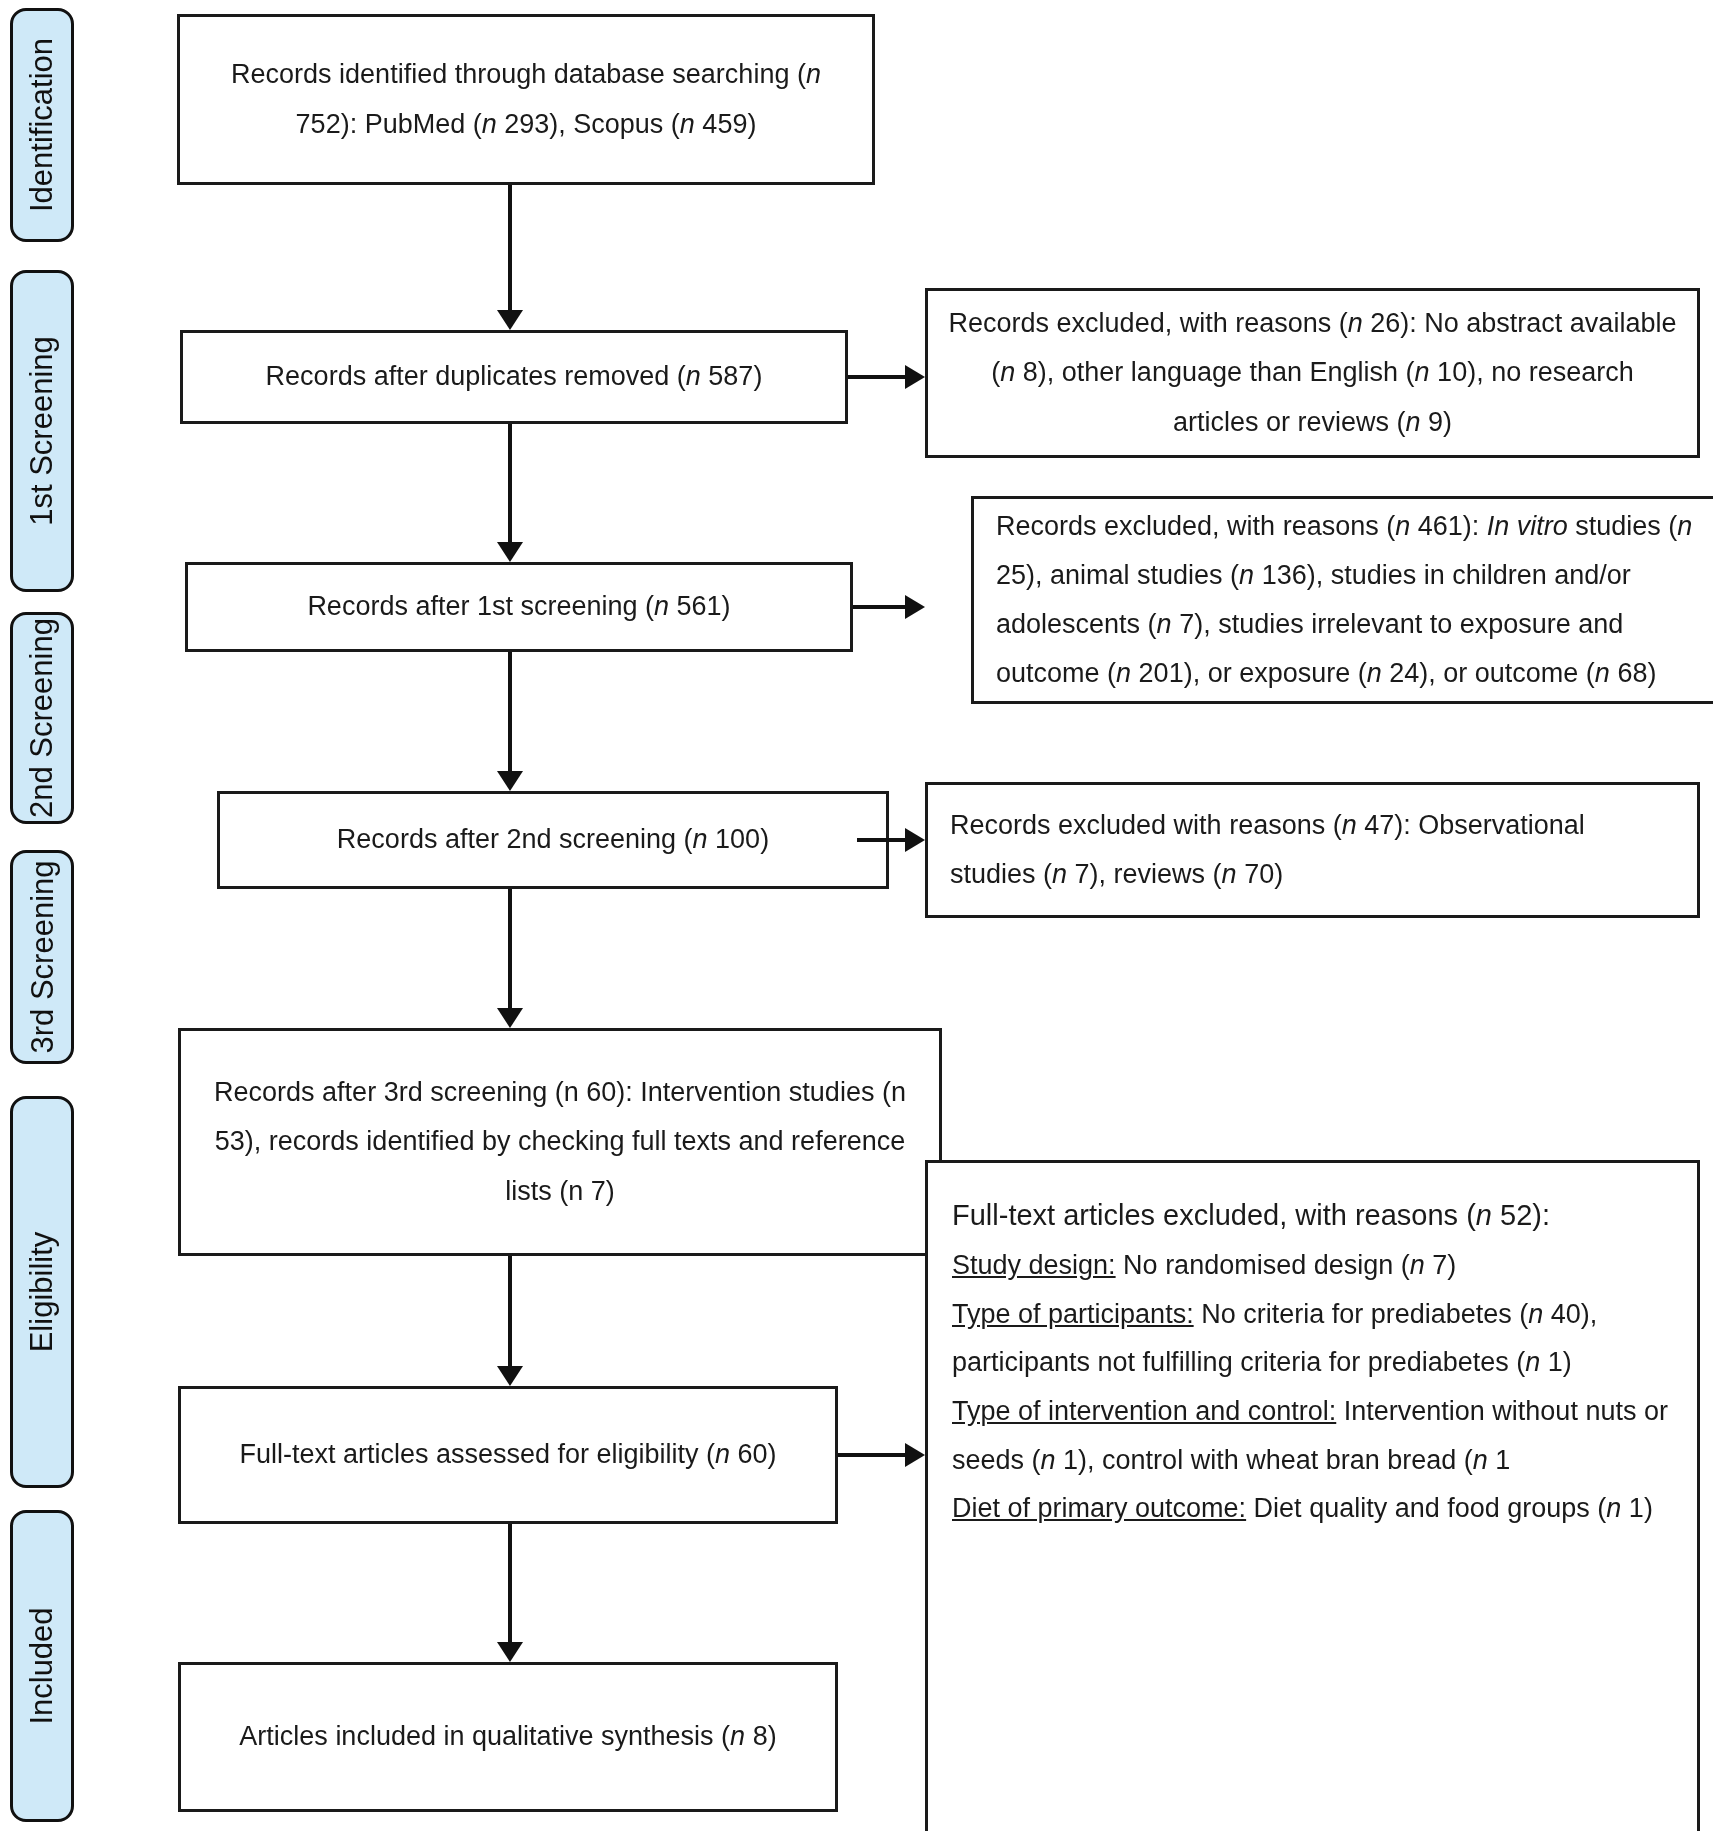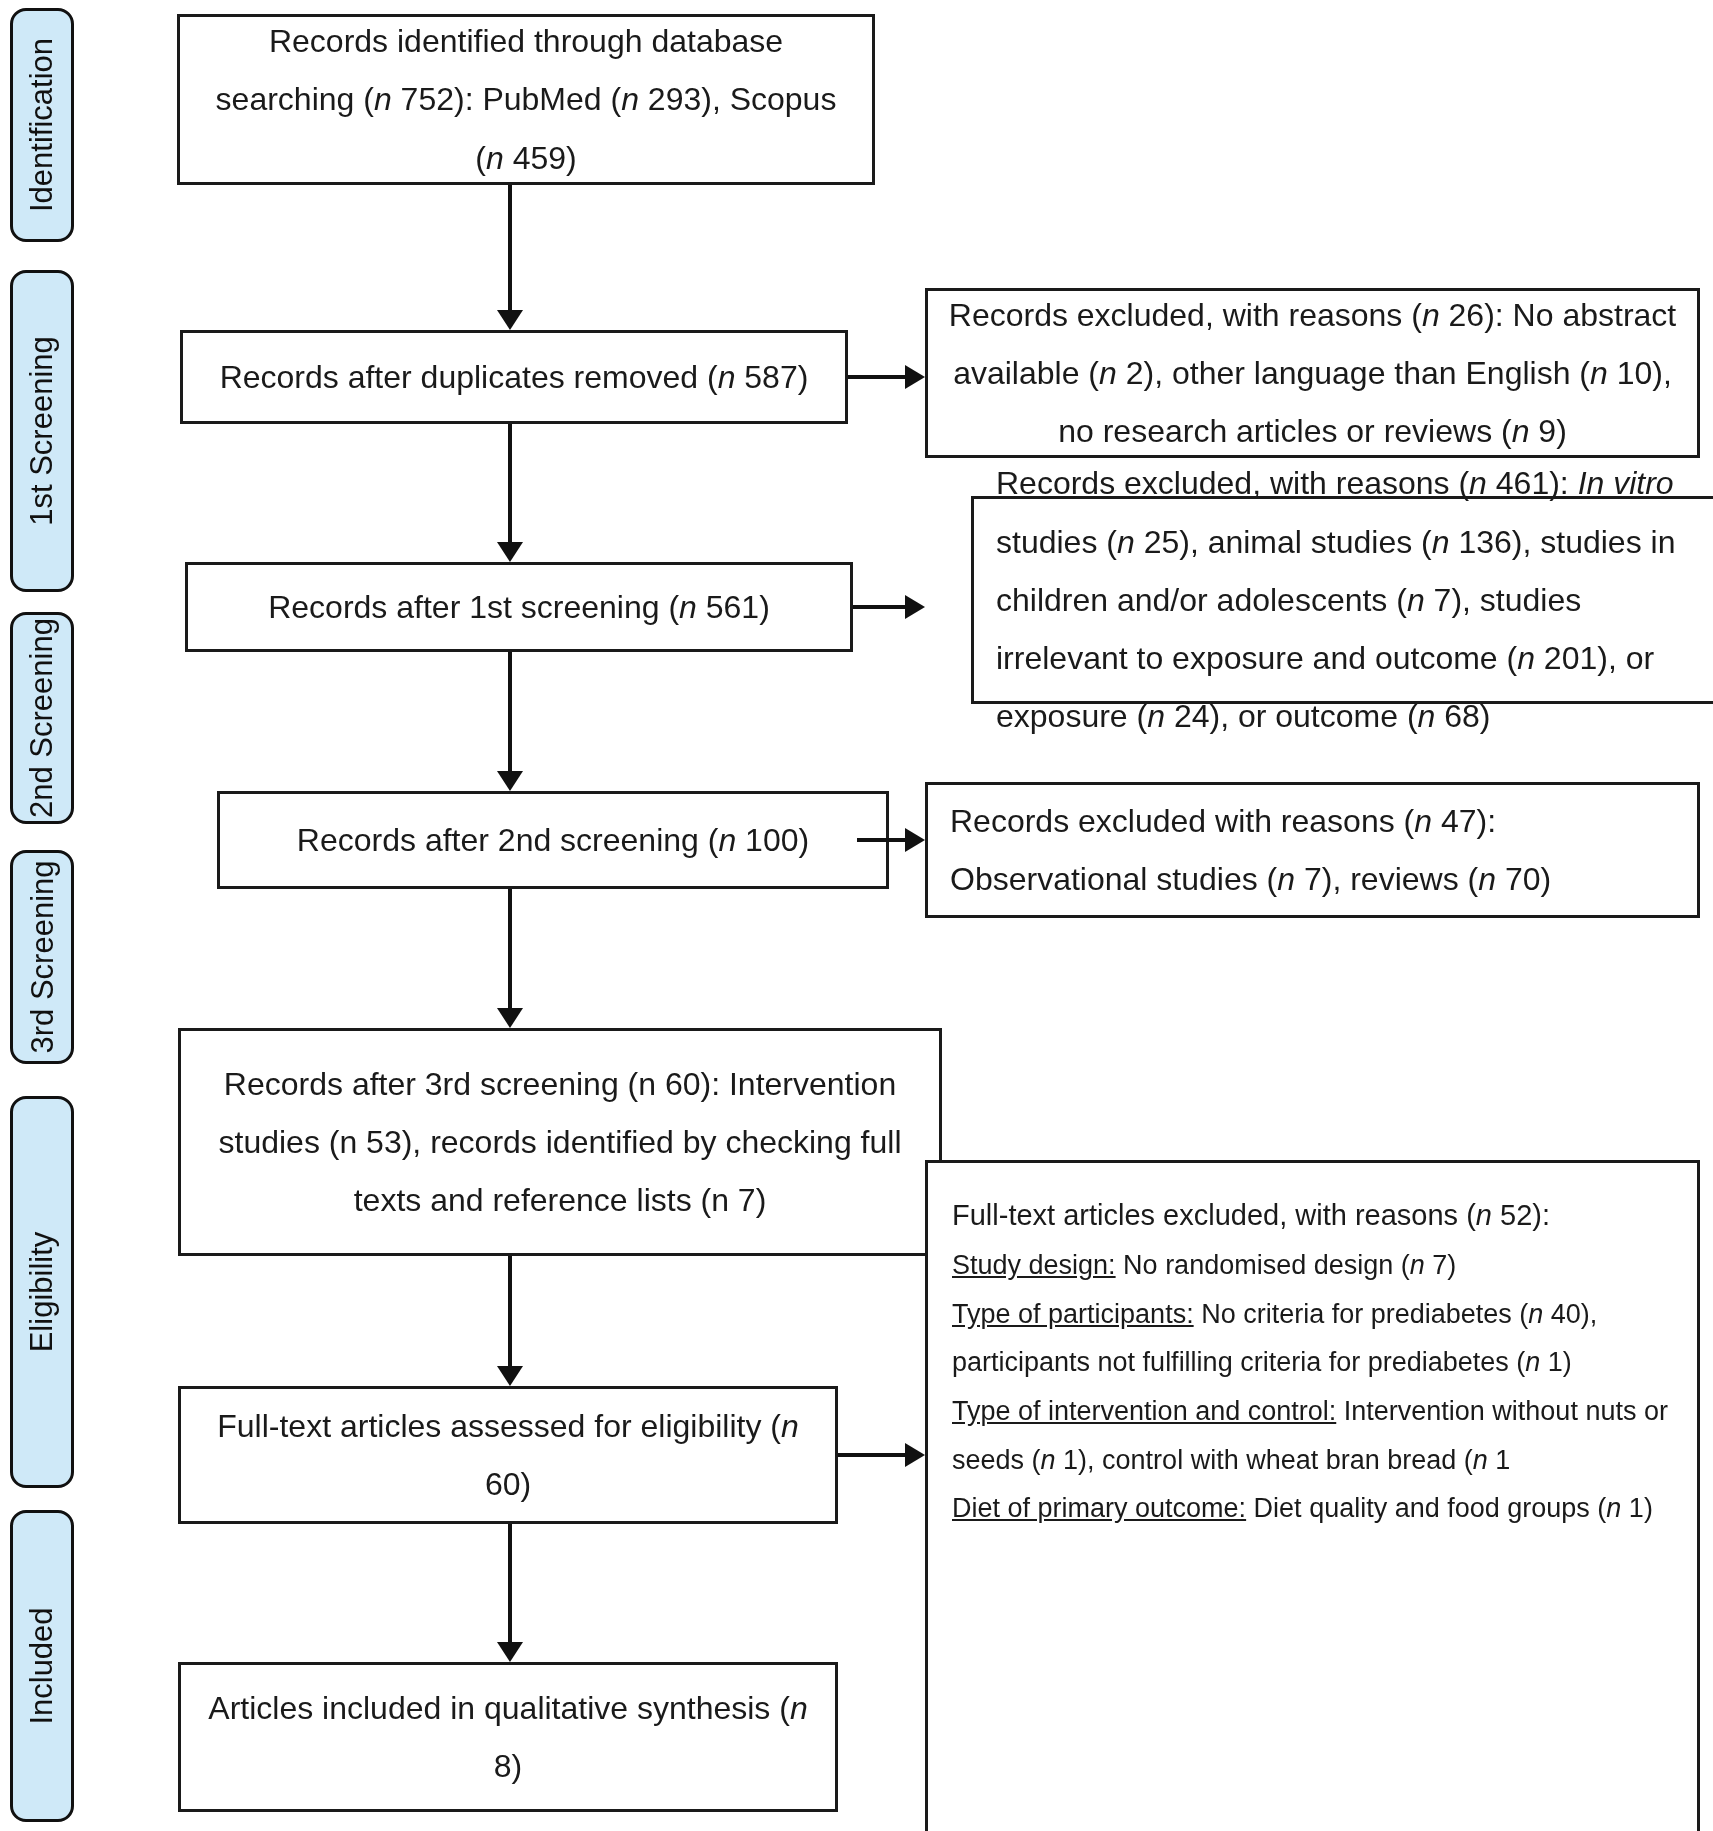--- a/index.html
+++ b/index.html
@@ -28,21 +28,21 @@
   
   .box{
     position:absolute;
     background:#ffffff;
     border:3px solid #1a1a1a;
     box-sizing:border-box;
     display:flex;align-items:center;justify-content:center;
   }
   .box p{
     margin:0;width:100%;
-    font-size:32px;line-height:1.82;
+    font-size:27px;line-height:1.82;
     padding:0 20px;
     text-align:center;
   }
   .box.left p{text-align:left;padding:0 26px 0 22px;}
   .box.topalign{display:block;}
   .box.topalign .inner{padding:26px 16px 0 24px;}
   .box.topalign p{font-size:27px;line-height:1.8;padding:0;text-align:left;}
   
   .vline{position:absolute;width:4px;background:#111111;}
   .vhead{position:absolute;width:0;height:0;
@@ -99,21 +99,21 @@
 
   <div class="box" style="left:178px;top:1386px;width:660px;height:138px;">
     <p><span>Full-text articles assessed for eligibility (</span><span style="font-style: italic;">n</span><span> 60)</span></p>
   </div>
 
   <div class="box" style="left:178px;top:1662px;width:660px;height:150px;">
     <p><span>Articles included in qualitative synthesis (</span><span style="font-style: italic;">n</span><span> 8)</span></p>
   </div>
 
   <div class="box" style="left:925px;top:288px;width:775px;height:170px;">
-    <p><span>Records excluded, with reasons (</span><span style="font-style: italic;">n</span><span> 26): No abstract available (</span><span style="font-style: italic;">n</span><span> 2), other language than English (</span><span style="font-style: italic;">n</span><span> 10), no research articles or reviews (</span><span style="font-style: italic;">n</span><span> 9)</span></p>
+    <p><span>Records excluded, with reasons (</span><span style="font-style: italic;">n</span><span> 26): No abstract available (</span><span style="font-style: italic;">n</span><span> 8), other language than English (</span><span style="font-style: italic;">n</span><span> 10), no research articles or reviews (</span><span style="font-style: italic;">n</span><span> 9)</span></p>
   </div>
 
   <div class="box left" style="left:971px;top:496px;width:775px;height:208px;">
     <p><span>Records excluded, with reasons (</span><span style="font-style: italic;">n</span><span> 461): </span><span style="font-style: italic;">In vitro</span><span> studies (</span><span style="font-style: italic;">n</span><span> 25), animal studies (</span><span style="font-style: italic;">n</span><span> 136), studies in children and/or adolescents (</span><span style="font-style: italic;">n</span><span> 7), studies irrelevant to exposure and outcome (</span><span style="font-style: italic;">n</span><span> 201), or exposure (</span><span style="font-style: italic;">n</span><span> 24), or outcome (</span><span style="font-style: italic;">n</span><span> 68)</span></p>
   </div>
 
   <div class="box left" style="left:925px;top:782px;width:775px;height:136px;">
     <p><span>Records excluded with reasons (</span><span style="font-style: italic;">n</span><span> 47): Observational studies (</span><span style="font-style: italic;">n</span><span> 7), reviews (</span><span style="font-style: italic;">n</span><span> 70)</span></p>
   </div>
 

